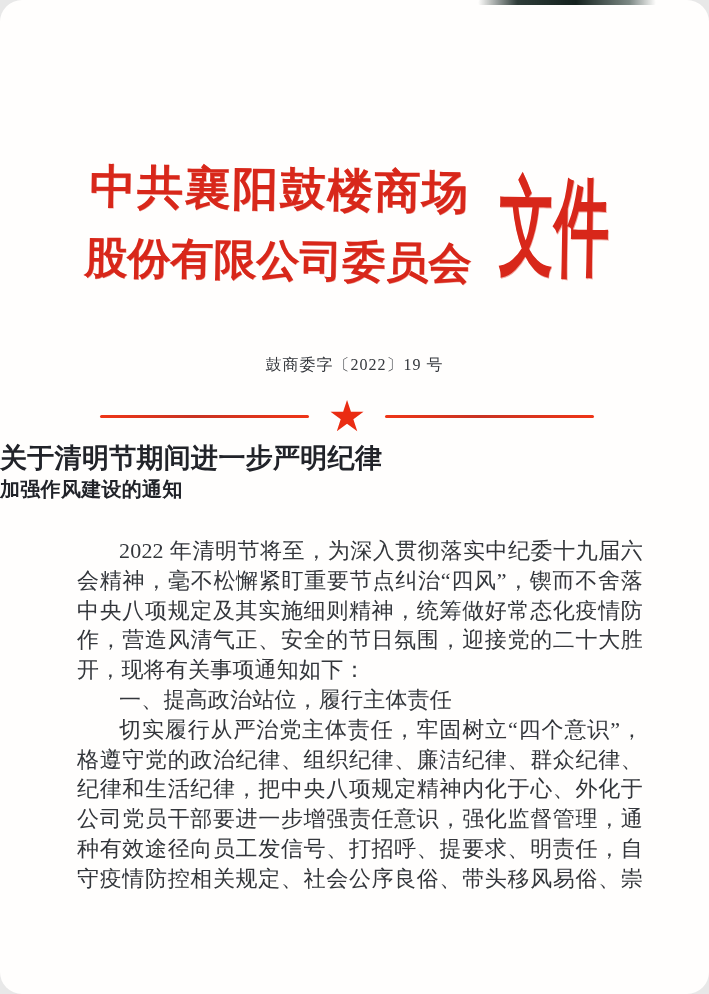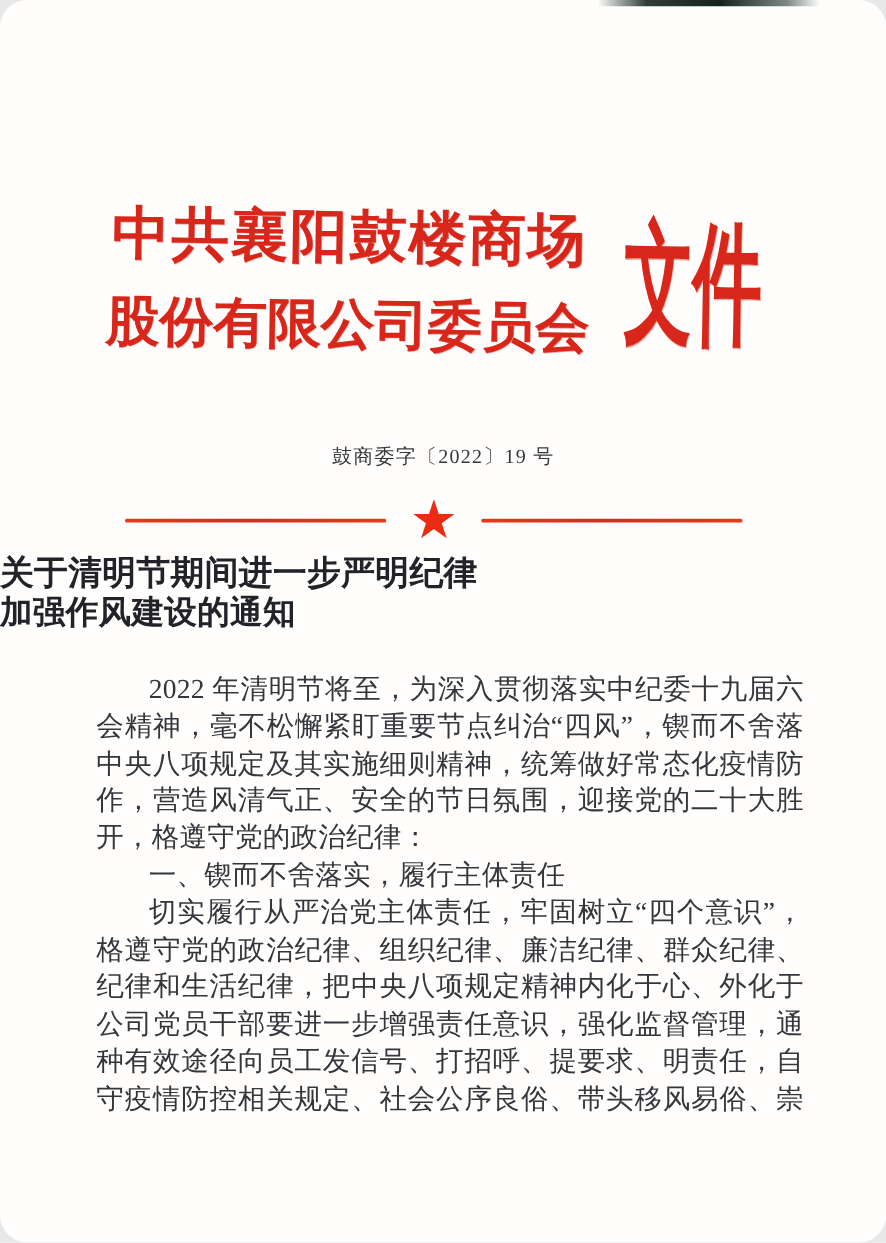--- a/index.html
+++ b/index.html
@@ -96,21 +96,21 @@
 
   
   .doc-title {
     position: absolute;
     left: 0; top: 443px; width: 680px;
     text-align: left;
     color: #212329;
     font-weight: bold;
   }
   .doc-title .t1 { font-size: 27px; line-height: 31px; letter-spacing: 0.3px; }
-  .doc-title .t2 { font-size: 26px; line-height: 31px; letter-spacing: 0.3px; }
+  .doc-title .t2 { font-size: 20px; line-height: 31px; letter-spacing: 0.3px; }
 
   
   .body-text {
     position: absolute;
     left: 77px; top: 536px; width: 566px;
     font-size: 22px;
     line-height: 29.8px;
     color: #33363b;
     letter-spacing: 0.2px;
   }
@@ -149,22 +149,22 @@
   <div class="doc-title">
     <div class="t1">关于清明节期间进一步严明纪律</div>
     <div class="t2">加强作风建设的通知</div>
   </div>
 
   <div class="body-text">
     <div class="line full indent">2022 年清明节将至，为深入贯彻落实中纪委十九届六次全</div>
     <div class="line full">会精神，毫不松懈紧盯重要节点纠治“四风”，锲而不舍落实</div>
     <div class="line full">中央八项规定及其实施细则精神，统筹做好常态化疫情防控工</div>
     <div class="line full">作，营造风清气正、安全的节日氛围，迎接党的二十大胜利召</div>
-    <div class="line">开，格遵守党的政治纪律：</div>
-    <div class="line indent">一、锲而不舍落实，履行主体责任</div>
+    <div class="line">开，现将有关事项通知如下：</div>
+    <div class="line indent">一、提高政治站位，履行主体责任</div>
     <div class="line full indent">切实履行从严治党主体责任，牢固树立“四个意识”，严</div>
     <div class="line full">格遵守党的政治纪律、组织纪律、廉洁纪律、群众纪律、工作</div>
     <div class="line full">纪律和生活纪律，把中央八项规定精神内化于心、外化于行。</div>
     <div class="line full">公司党员干部要进一步增强责任意识，强化监督管理，通过各</div>
     <div class="line full">种有效途径向员工发信号、打招呼、提要求、明责任，自觉遵</div>
     <div class="line full">守疫情防控相关规定、社会公序良俗、带头移风易俗、崇廉崇</div>
   </div>
 
 </div>
 

